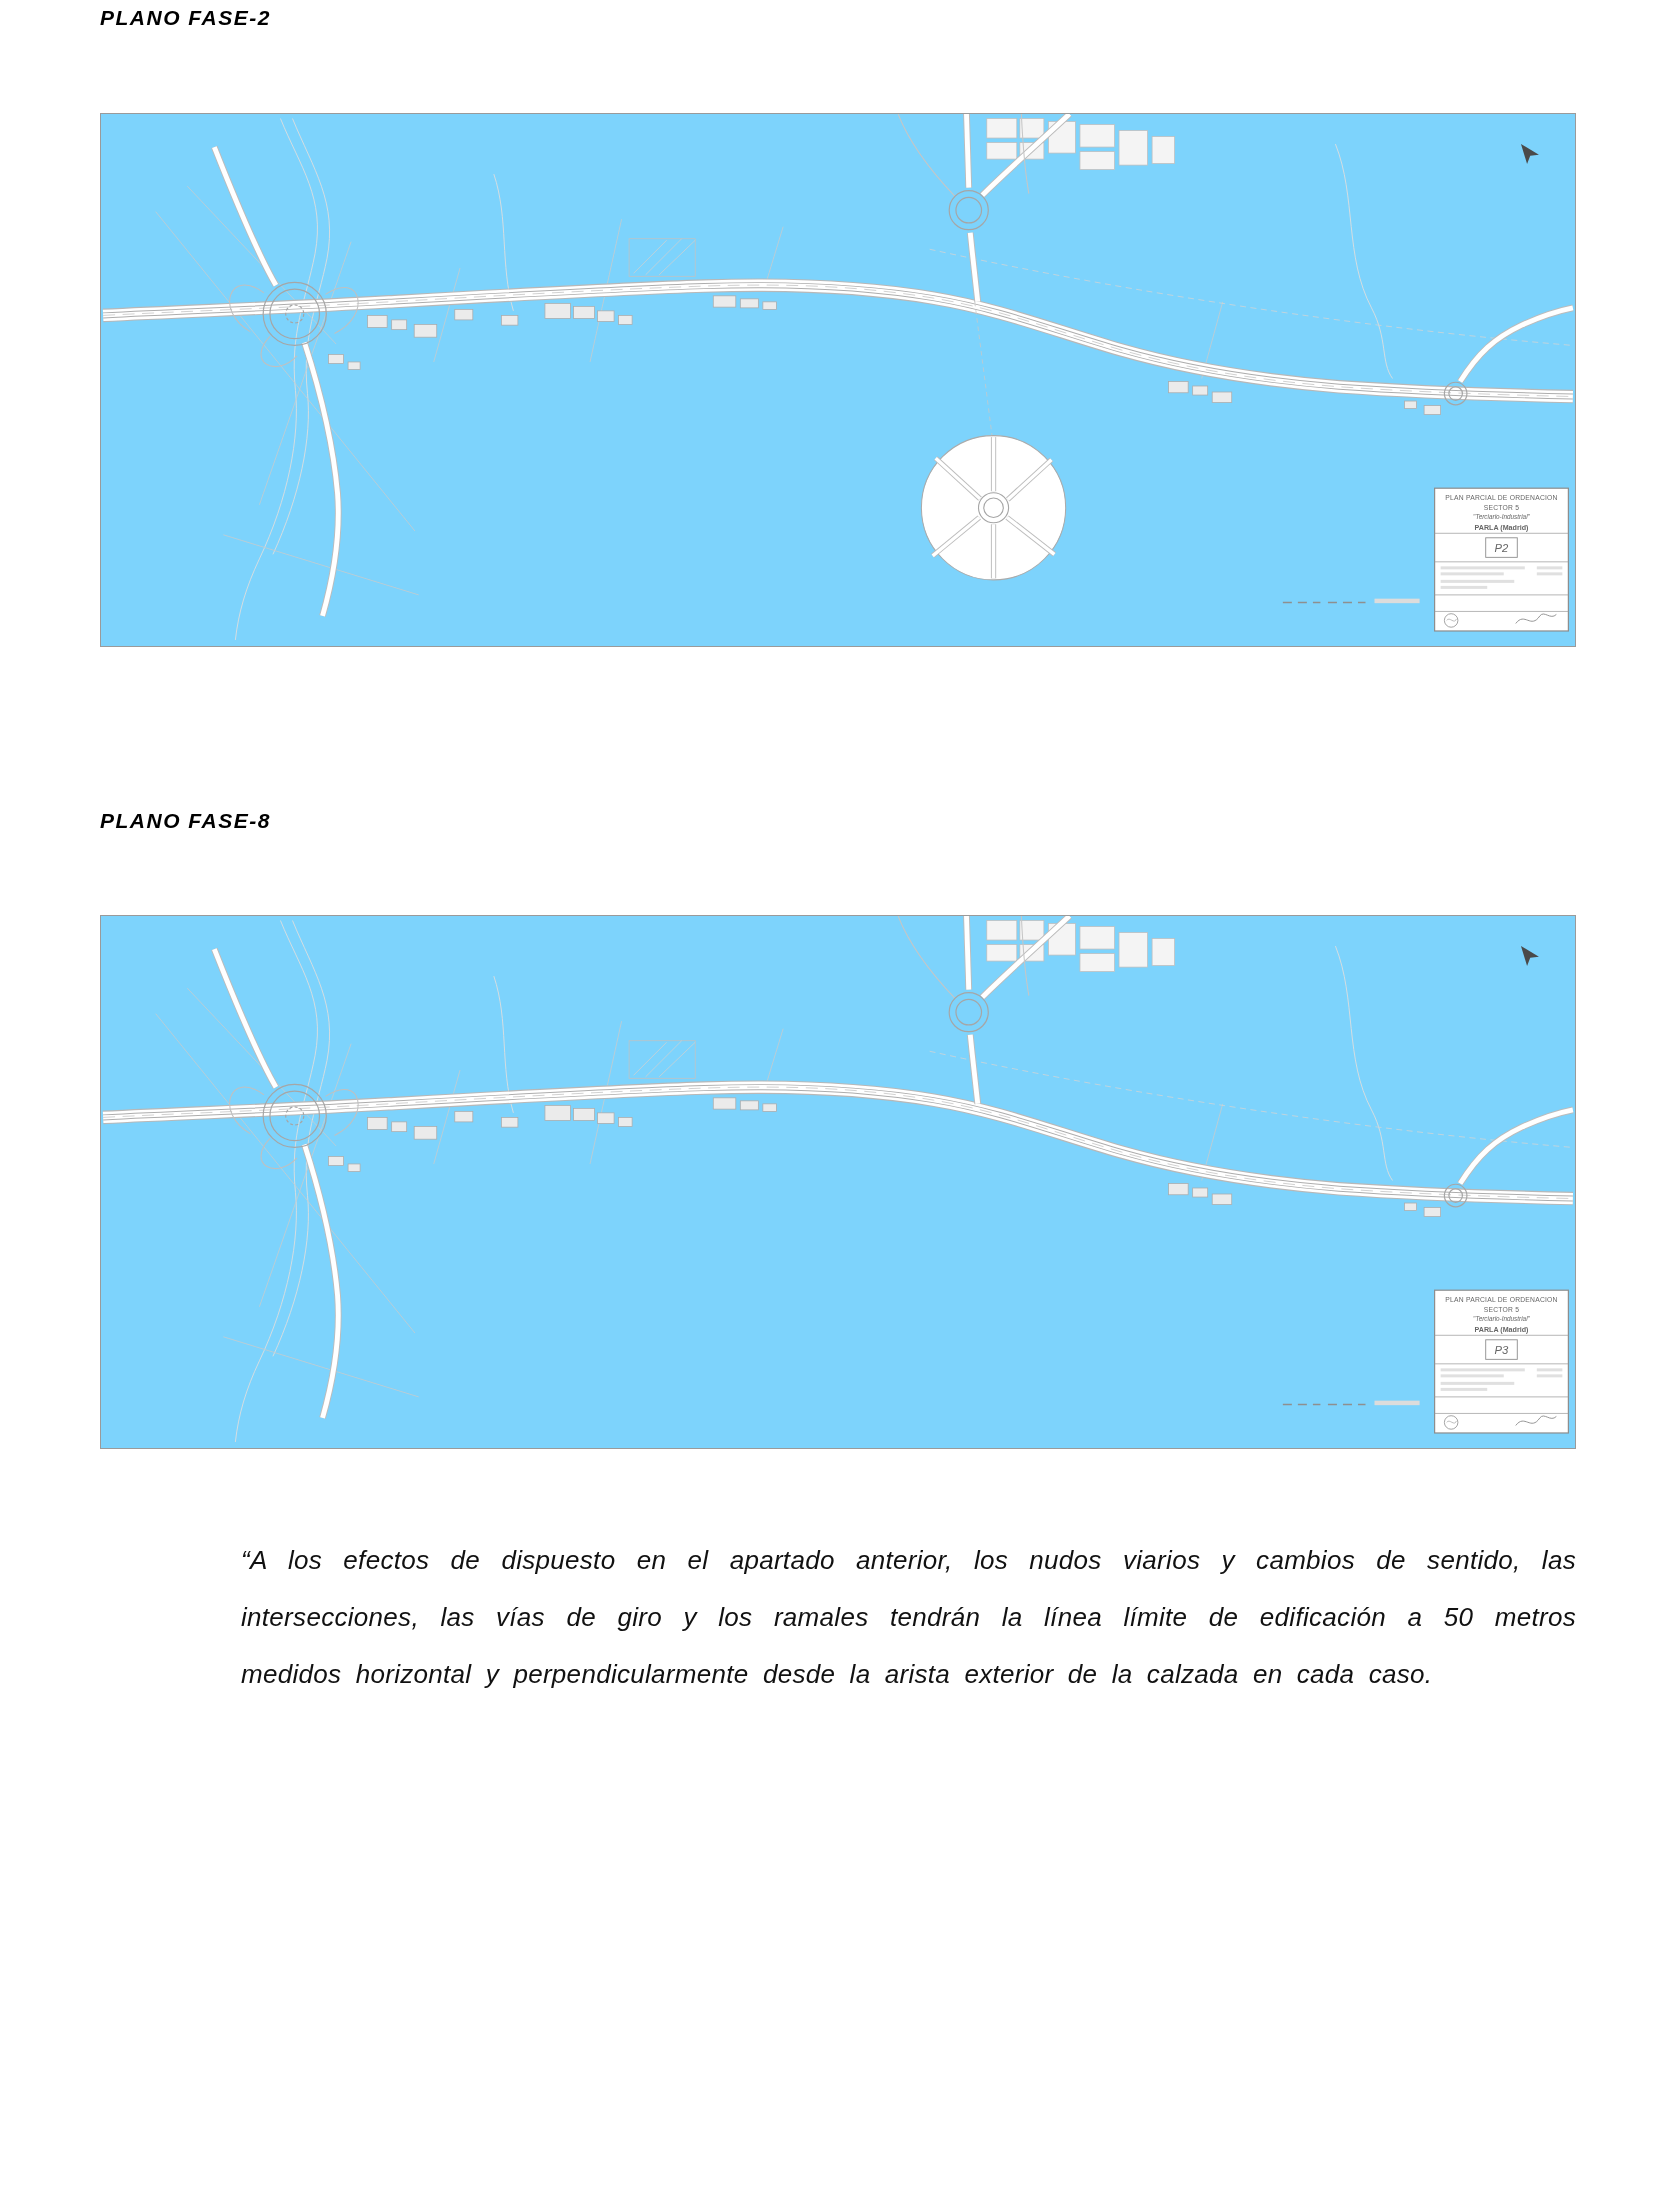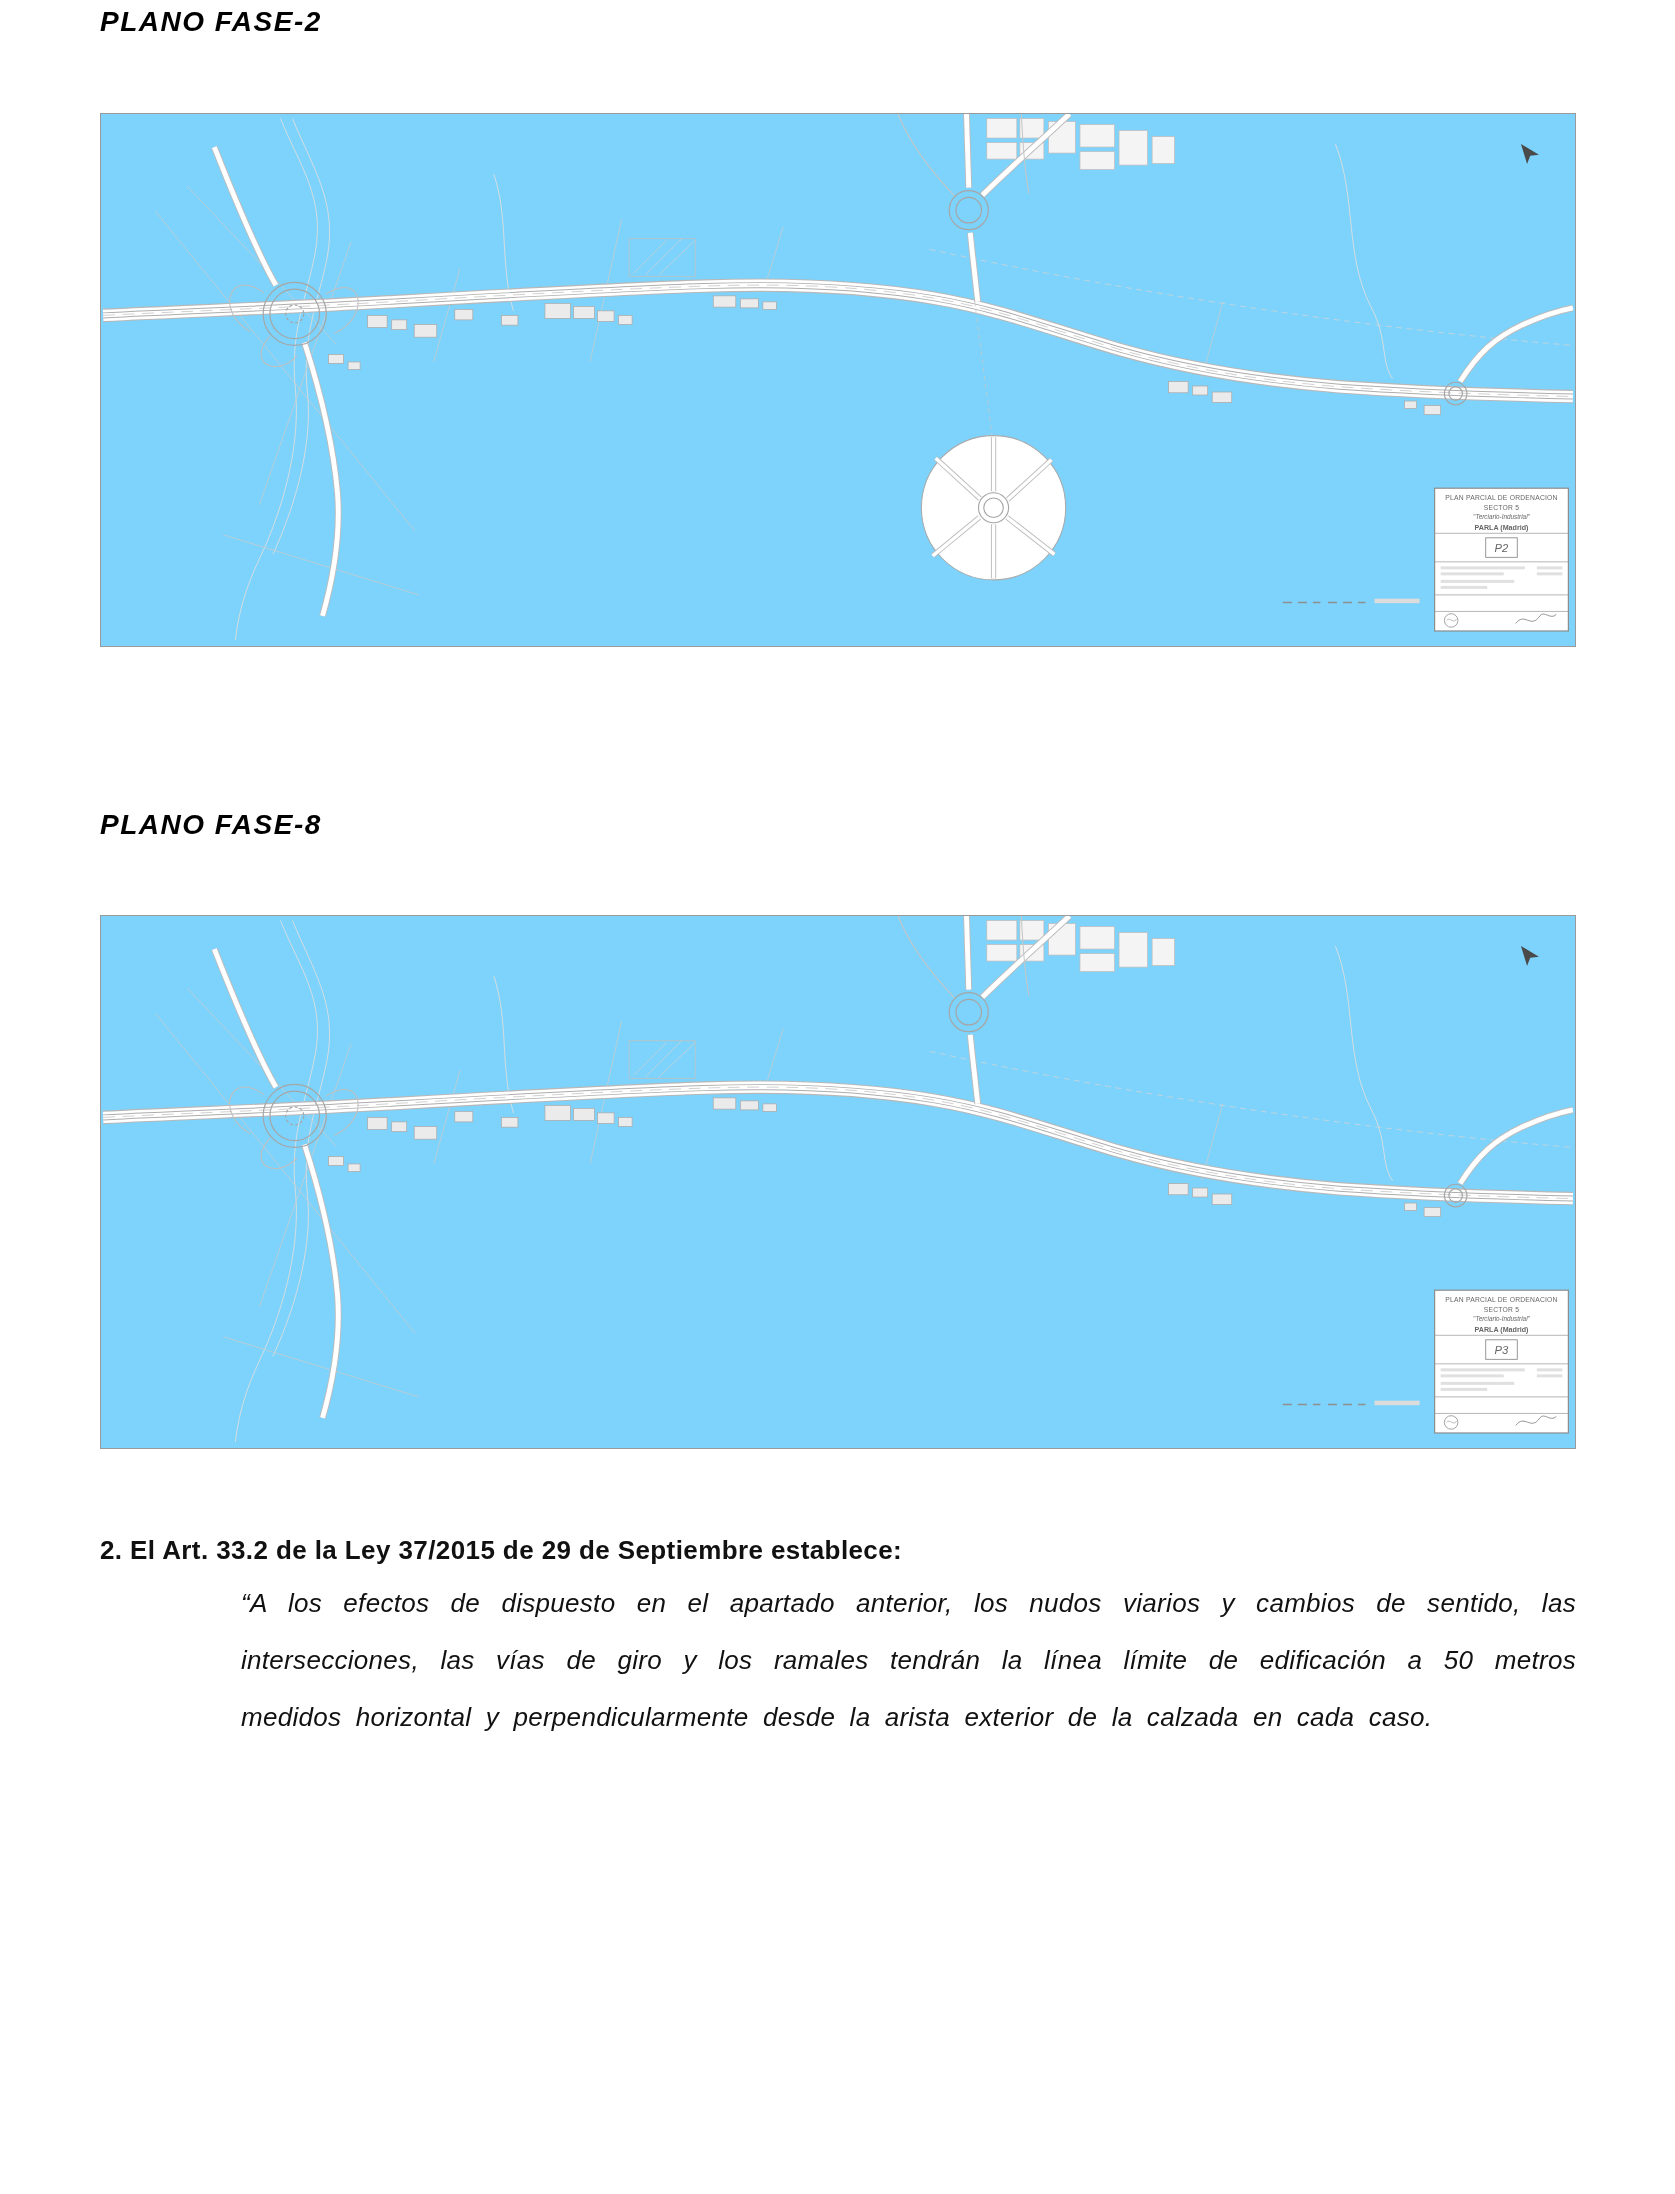--- a/index.html
+++ b/index.html
@@ -11,21 +11,21 @@
     font-family: "Liberation Sans", sans-serif;
     color: #111;
     overflow: hidden;
   }
   .page { position: absolute; inset: 0; }
 
   .heading {
     position: absolute;
     left: 100px;
     margin: 0;
-    font-size: 28px;
+    font-size: 21px;
     font-weight: bold;
     font-style: italic;
     letter-spacing: 1.5px;
     color: #000;
   }
   #heading-fase2 { top: 6px; }
   #heading-fase3 { top: 809px; }
 
   .map-frame {
     position: absolute;
@@ -305,18 +305,17 @@
         <text x="1861" y="514" text-anchor="middle" class="tbt1">PLAN PARCIAL DE ORDENACION</text>
         <text x="1861" y="527" text-anchor="middle" class="tbt2">SECTOR 5</text>
         <text x="1861" y="539" text-anchor="middle" class="tbt3">"Terciario-Industrial"</text>
         <text x="1861" y="553" text-anchor="middle" class="tbt4">PARLA (Madrid)</text>
         <text x="1861" y="583" text-anchor="middle" class="tbnum">P3</text>
       </g>
     </svg>
   </div>
 
   <section class="textblock">
-    <p class="article-heading">2. El Art. 33.2 de la Ley 37/2015 de 29 de Septiembre establece:</p>
     <p class="quote">“A los efectos de dispuesto en el apartado anterior, los nudos viarios y cambios de sentido, las intersecciones, las vías de giro y los ramales tendrán la línea límite de edificación a 50 metros medidos horizontal y perpendicularmente desde la arista exterior de la calzada en cada caso.</p>
   </section>
 
 </main>
 
 
 </body></html>

